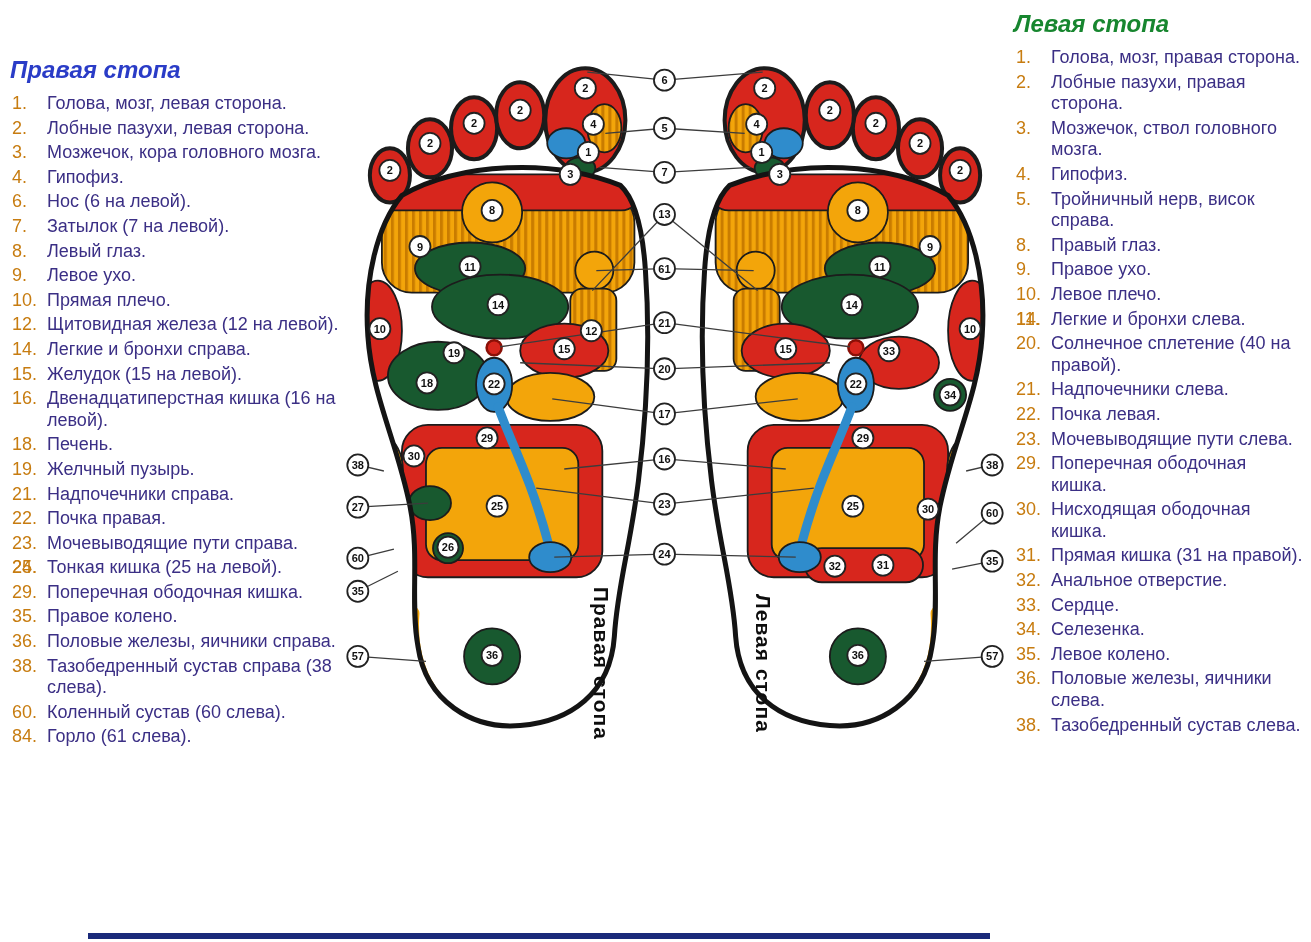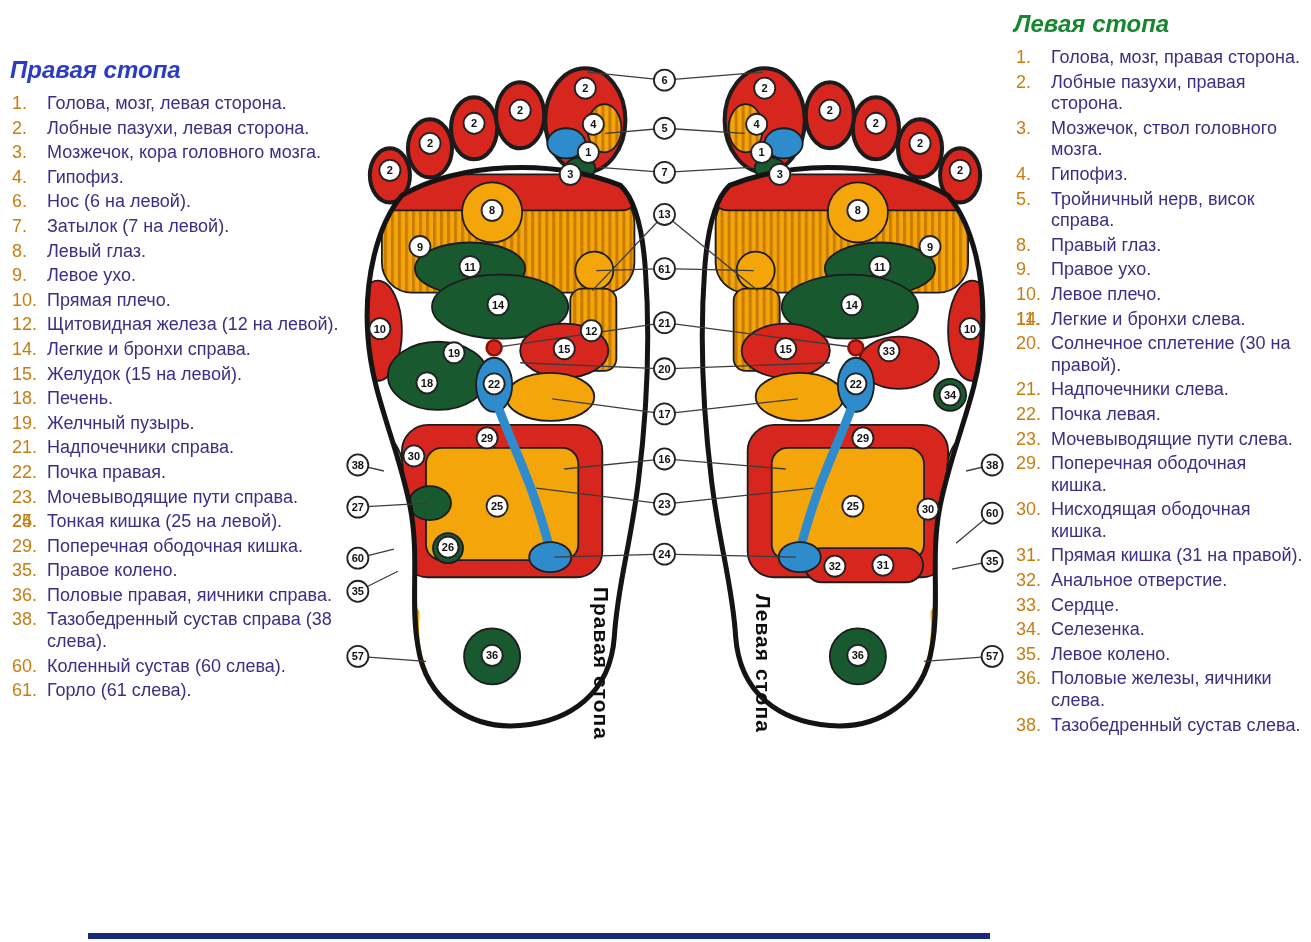--- a/index.html
+++ b/index.html
@@ -53,50 +53,51 @@
       <div class="legend-item"><span class="num">3.</span><span class="txt">Мозжечок, кора головного мозга.</span></div>
       <div class="legend-item"><span class="num">4.</span><span class="txt">Гипофиз.</span></div>
       <div class="legend-item"><span class="num">6.</span><span class="txt">Нос (6 на левой).</span></div>
       <div class="legend-item"><span class="num">7.</span><span class="txt">Затылок (7 на левой).</span></div>
       <div class="legend-item"><span class="num">8.</span><span class="txt">Левый глаз.</span></div>
       <div class="legend-item"><span class="num">9.</span><span class="txt">Левое ухо.</span></div>
       <div class="legend-item"><span class="num">10.</span><span class="txt">Прямая плечо.</span></div>
       <div class="legend-item"><span class="num">12.</span><span class="txt">Щитовидная железа (12 на левой).</span></div>
       <div class="legend-item"><span class="num">14.</span><span class="txt">Легкие и бронхи справа.</span></div>
       <div class="legend-item"><span class="num">15.</span><span class="txt">Желудок (15 на левой).</span></div>
+      <div class="legend-item"><span class="num">16.</span><span class="txt">Двенадцатиперстная кишка (16 на левой).</span></div>
       <div class="legend-item"><span class="num">18.</span><span class="txt">Печень.</span></div>
       <div class="legend-item"><span class="num">19.</span><span class="txt">Желчный пузырь.</span></div>
       <div class="legend-item"><span class="num">21.</span><span class="txt">Надпочечники справа.</span></div>
       <div class="legend-item"><span class="num">22.</span><span class="txt">Почка правая.</span></div>
       <div class="legend-item"><span class="num">23.</span><span class="txt">Мочевыводящие пути справа.</span></div>
       <div class="legend-item"><span class="num">24.</span></div>
       <div class="legend-item"><span class="num">25.</span><span class="txt">Тонкая кишка (25 на левой).</span></div>
       <div class="legend-item"><span class="num">29.</span><span class="txt">Поперечная ободочная кишка.</span></div>
       <div class="legend-item"><span class="num">35.</span><span class="txt">Правое колено.</span></div>
-      <div class="legend-item"><span class="num">36.</span><span class="txt">Половые правая, яичники справа.</span></div>
+      <div class="legend-item"><span class="num">36.</span><span class="txt">Половые железы, яичники справа.</span></div>
       <div class="legend-item"><span class="num">38.</span><span class="txt">Тазобедренный сустав справа (38 слева).</span></div>
       <div class="legend-item"><span class="num">60.</span><span class="txt">Коленный сустав (60 слева).</span></div>
-      <div class="legend-item"><span class="num">61.</span><span class="txt">Горло (61 слева).</span></div>
+      <div class="legend-item"><span class="num">84.</span><span class="txt">Горло (61 слева).</span></div>
     </div>
 </div>
 
 <div id="legend-right" class="legend">
   <h2 class="legend-title">Левая стопа</h2>
   <div id="legend-right-items">
       <div class="legend-item"><span class="num">1.</span><span class="txt">Голова, мозг, правая сторона.</span></div>
       <div class="legend-item"><span class="num">2.</span><span class="txt">Лобные пазухи, правая сторона.</span></div>
       <div class="legend-item"><span class="num">3.</span><span class="txt">Мозжечок, ствол головного мозга.</span></div>
       <div class="legend-item"><span class="num">4.</span><span class="txt">Гипофиз.</span></div>
       <div class="legend-item"><span class="num">5.</span><span class="txt">Тройничный нерв, висок справа.</span></div>
       <div class="legend-item"><span class="num">8.</span><span class="txt">Правый глаз.</span></div>
       <div class="legend-item"><span class="num">9.</span><span class="txt">Правое ухо.</span></div>
       <div class="legend-item"><span class="num">10.</span><span class="txt">Левое плечо.</span></div>
       <div class="legend-item"><span class="num">11.</span></div>
       <div class="legend-item"><span class="num">14.</span><span class="txt">Легкие и бронхи слева.</span></div>
-      <div class="legend-item"><span class="num">20.</span><span class="txt">Солнечное сплетение (30 на правой).</span></div>
+      <div class="legend-item"><span class="num">20.</span><span class="txt">Солнечное сплетение (40 на правой).</span></div>
       <div class="legend-item"><span class="num">21.</span><span class="txt">Надпочечники слева.</span></div>
       <div class="legend-item"><span class="num">22.</span><span class="txt">Почка левая.</span></div>
       <div class="legend-item"><span class="num">23.</span><span class="txt">Мочевыводящие пути слева.</span></div>
       <div class="legend-item"><span class="num">29.</span><span class="txt">Поперечная ободочная кишка.</span></div>
       <div class="legend-item"><span class="num">30.</span><span class="txt">Нисходящая ободочная кишка.</span></div>
       <div class="legend-item"><span class="num">31.</span><span class="txt">Прямая кишка (31 на правой).</span></div>
       <div class="legend-item"><span class="num">32.</span><span class="txt">Анальное отверстие.</span></div>
       <div class="legend-item"><span class="num">33.</span><span class="txt">Сердце.</span></div>
       <div class="legend-item"><span class="num">34.</span><span class="txt">Селезенка.</span></div>
       <div class="legend-item"><span class="num">35.</span><span class="txt">Левое колено.</span></div>

